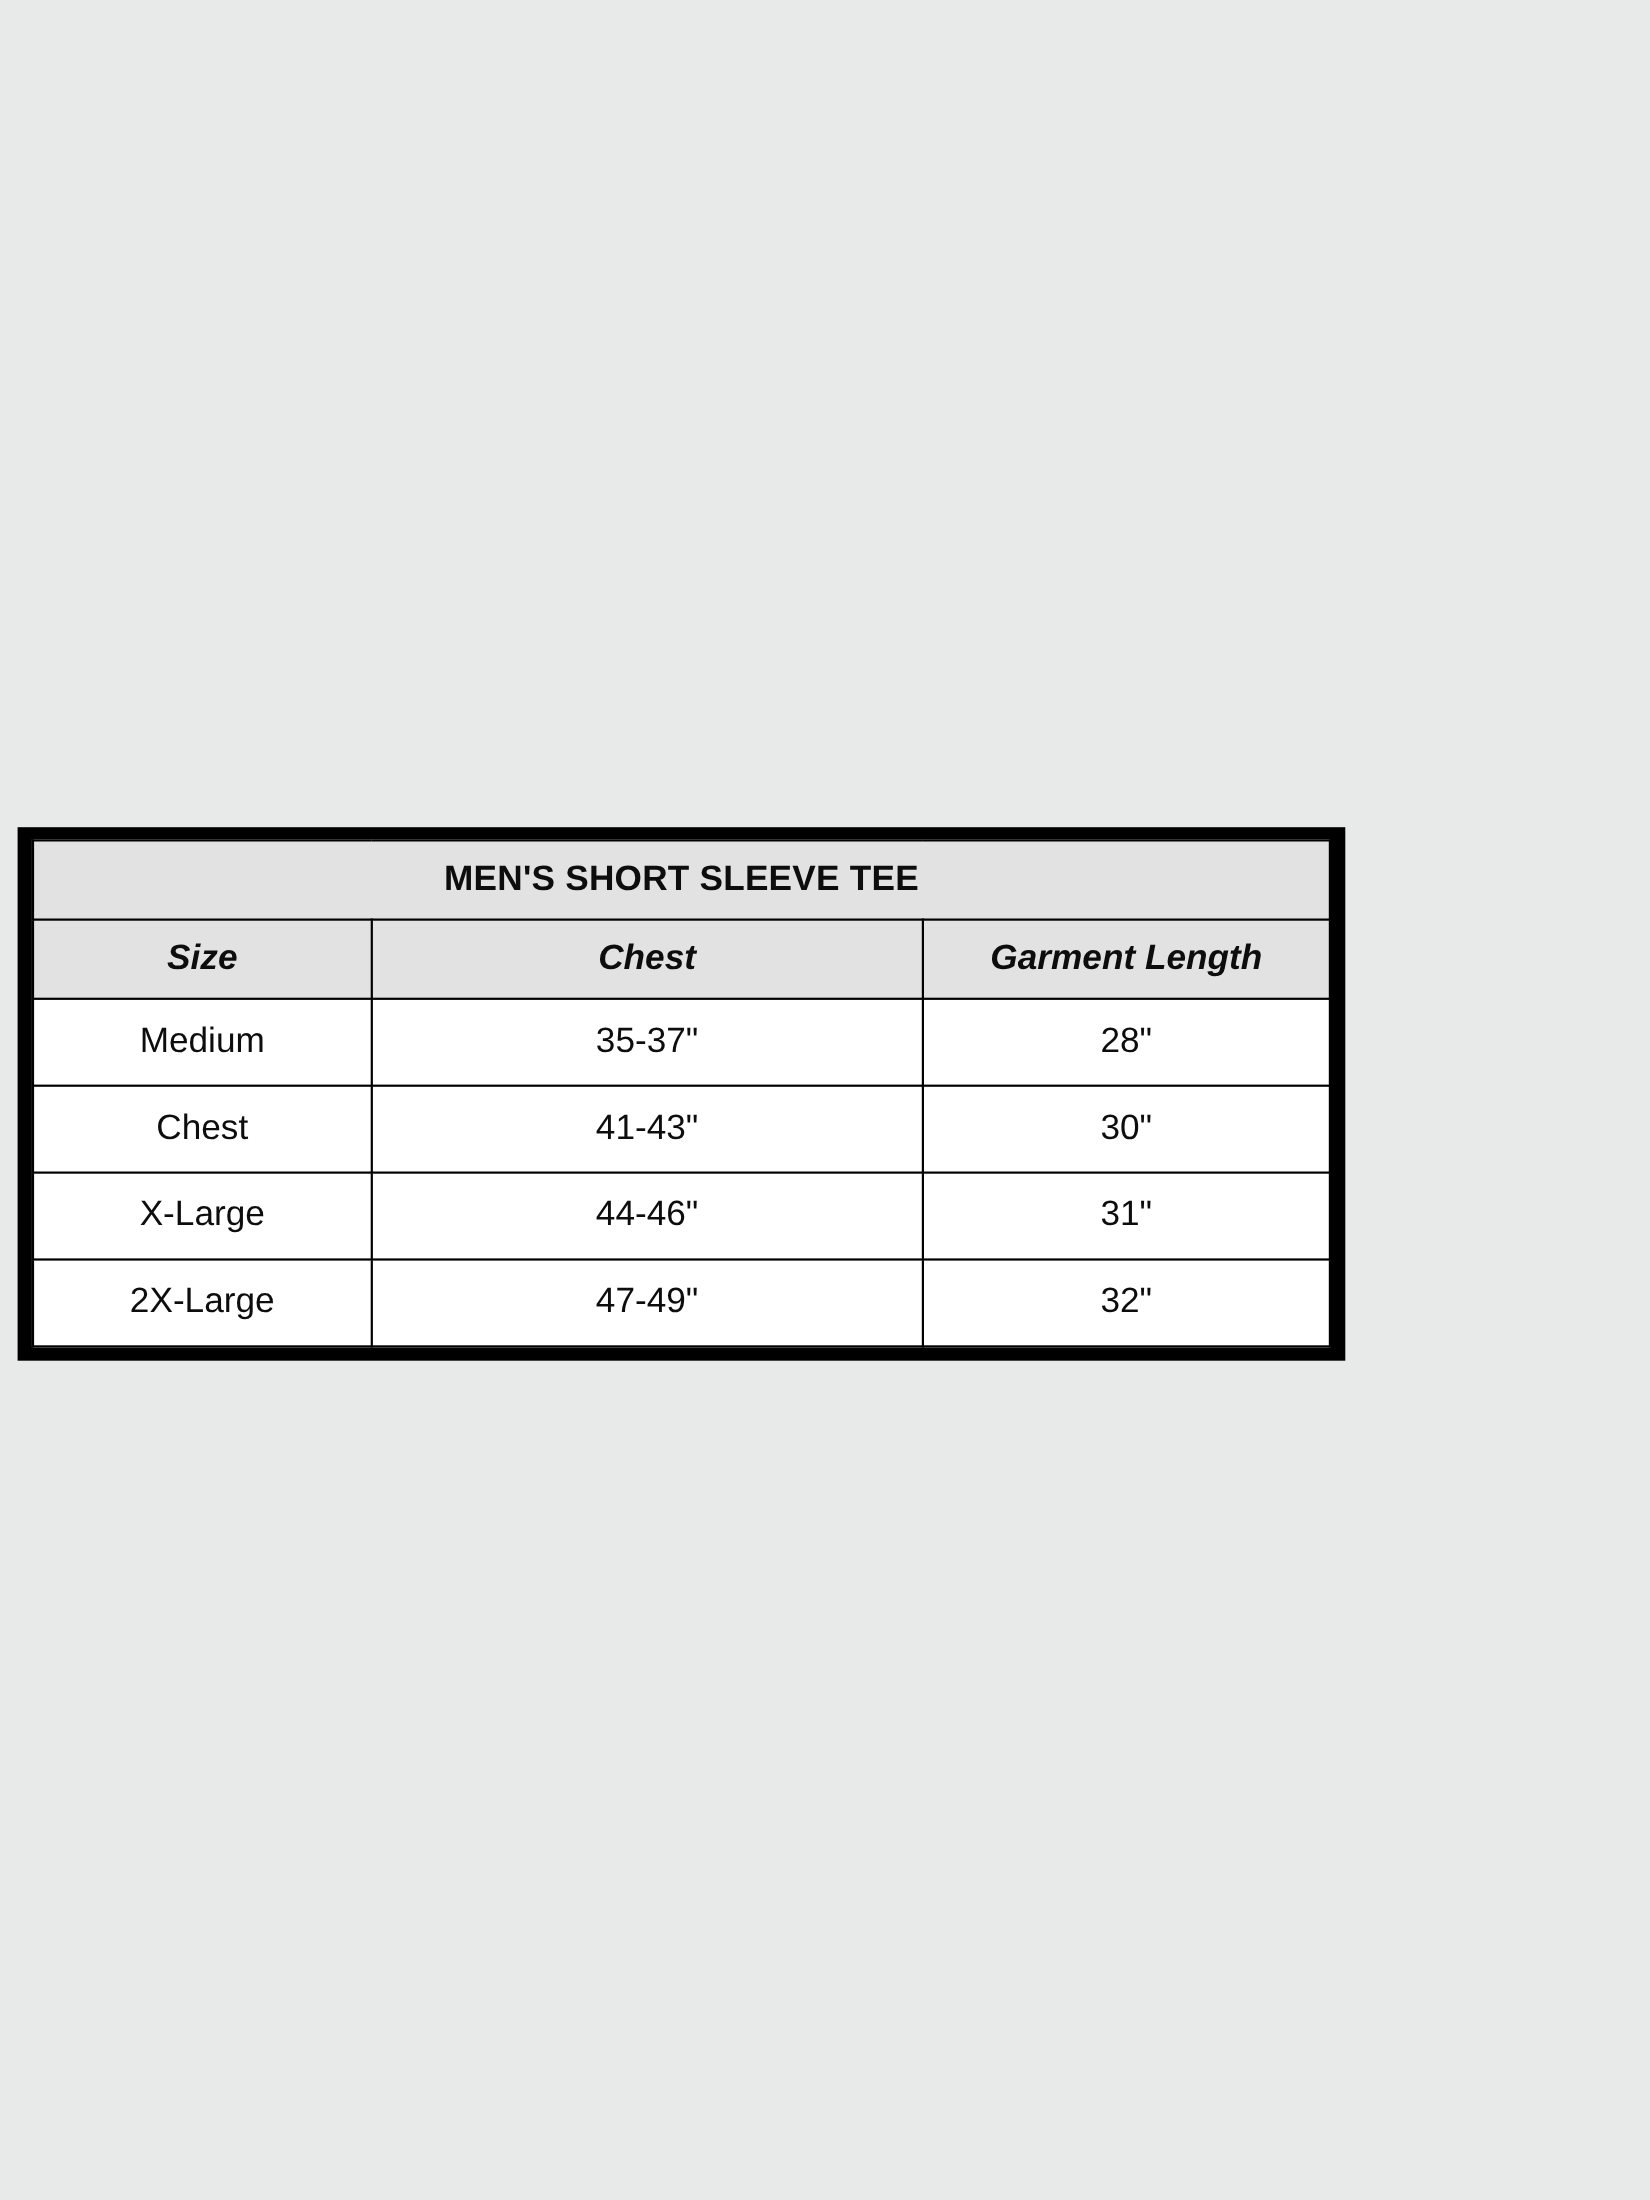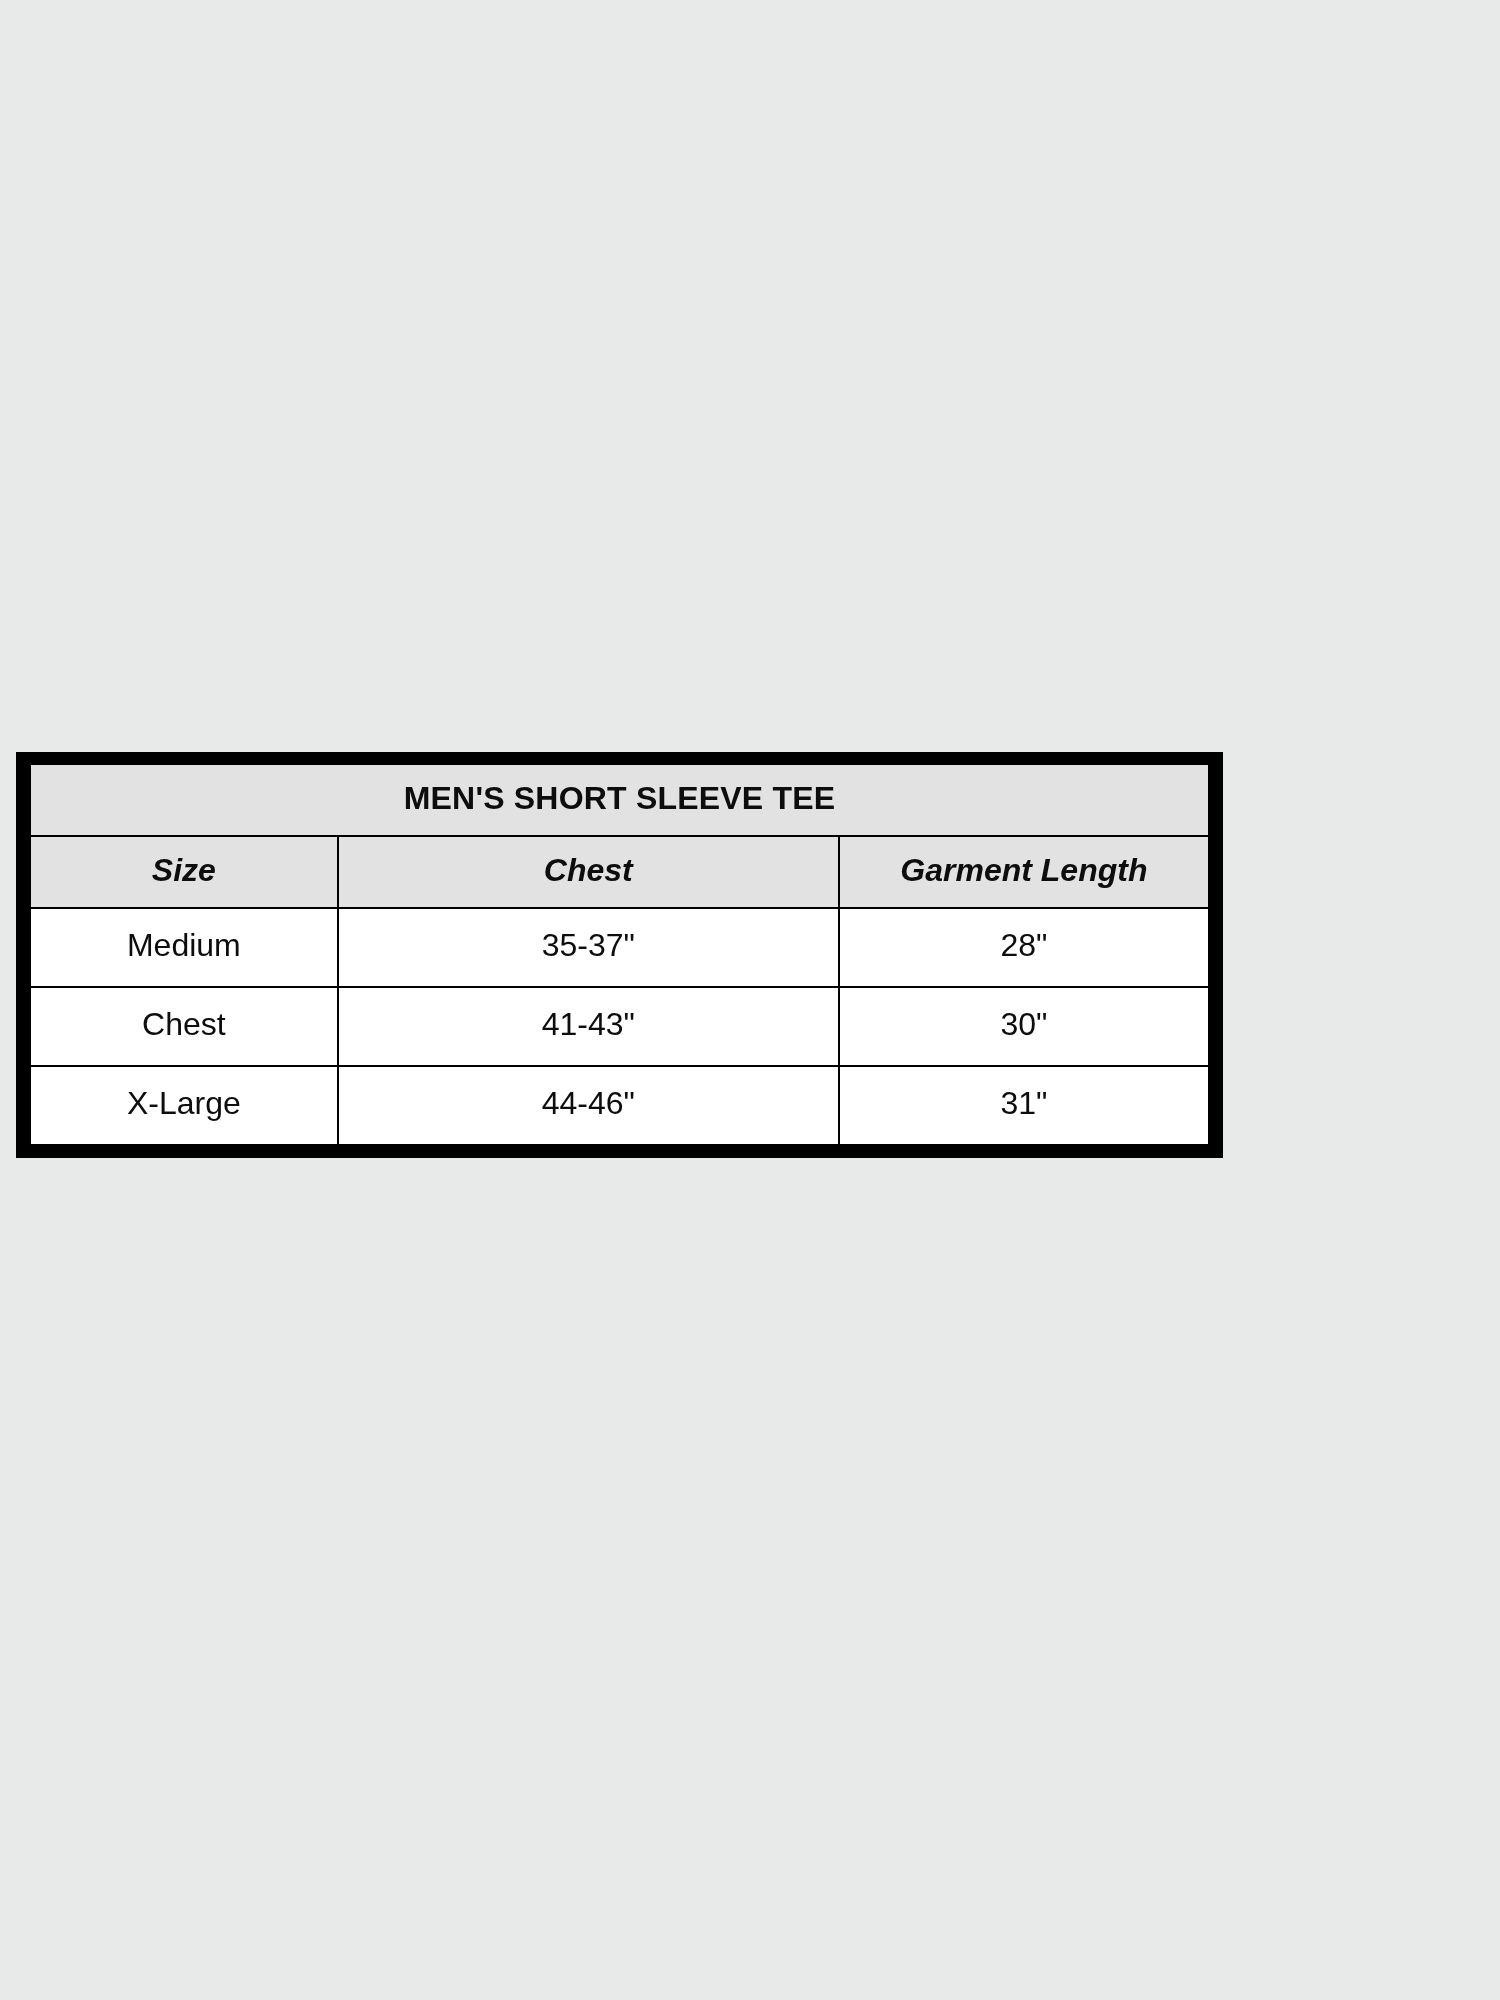--- a/index.html
+++ b/index.html
@@ -106,18 +106,23 @@
           <tr>
             <td class="data-cell">Chest</td>
             <td class="data-cell">41-43"</td>
             <td class="data-cell">30"</td>
           </tr>
           <tr>
             <td class="data-cell">X-Large</td>
             <td class="data-cell">44-46"</td>
             <td class="data-cell">31"</td>
           </tr>
+          <tr>
+            <td class="data-cell">2X-Large</td>
+            <td class="data-cell">47-49"</td>
+            <td class="data-cell">32"</td>
+          </tr>
         </tbody>
       </table>
     </div>
 
   </div>
 </div>
 
 </body></html>

